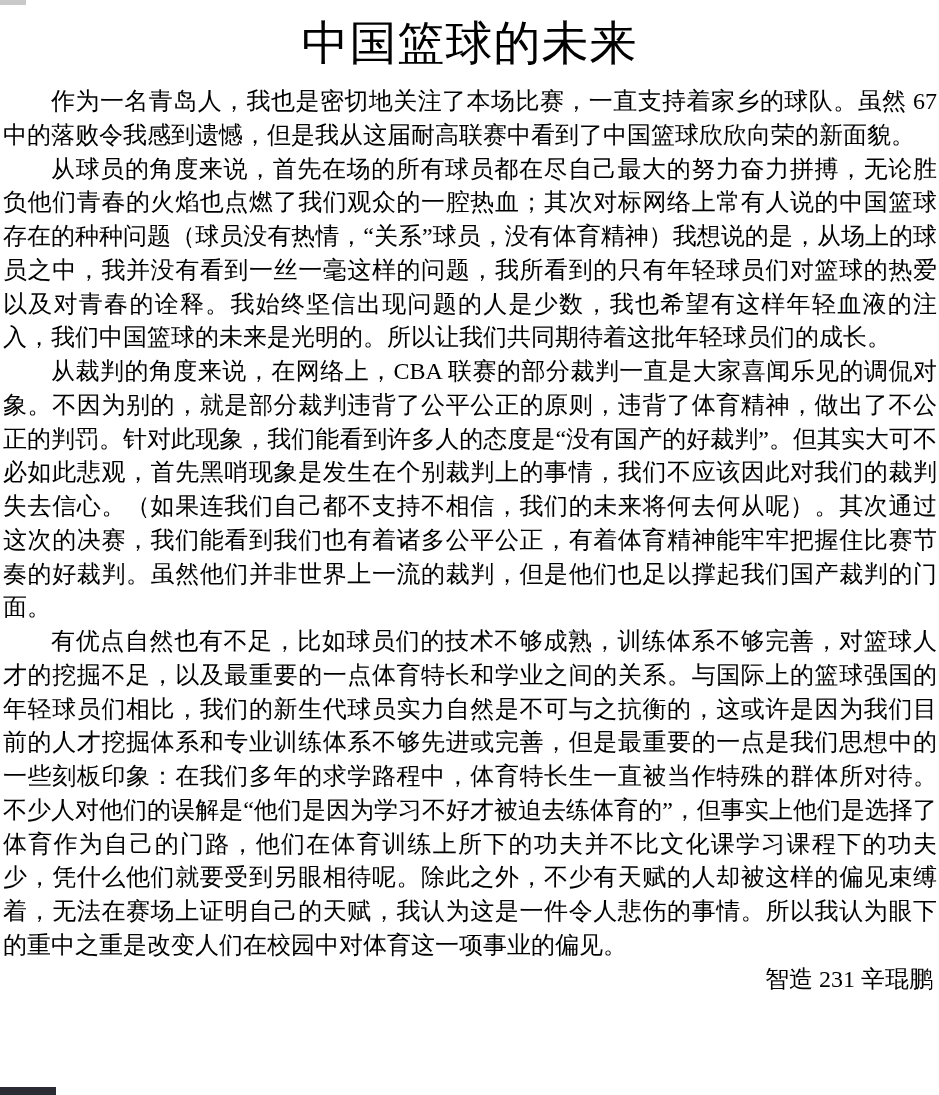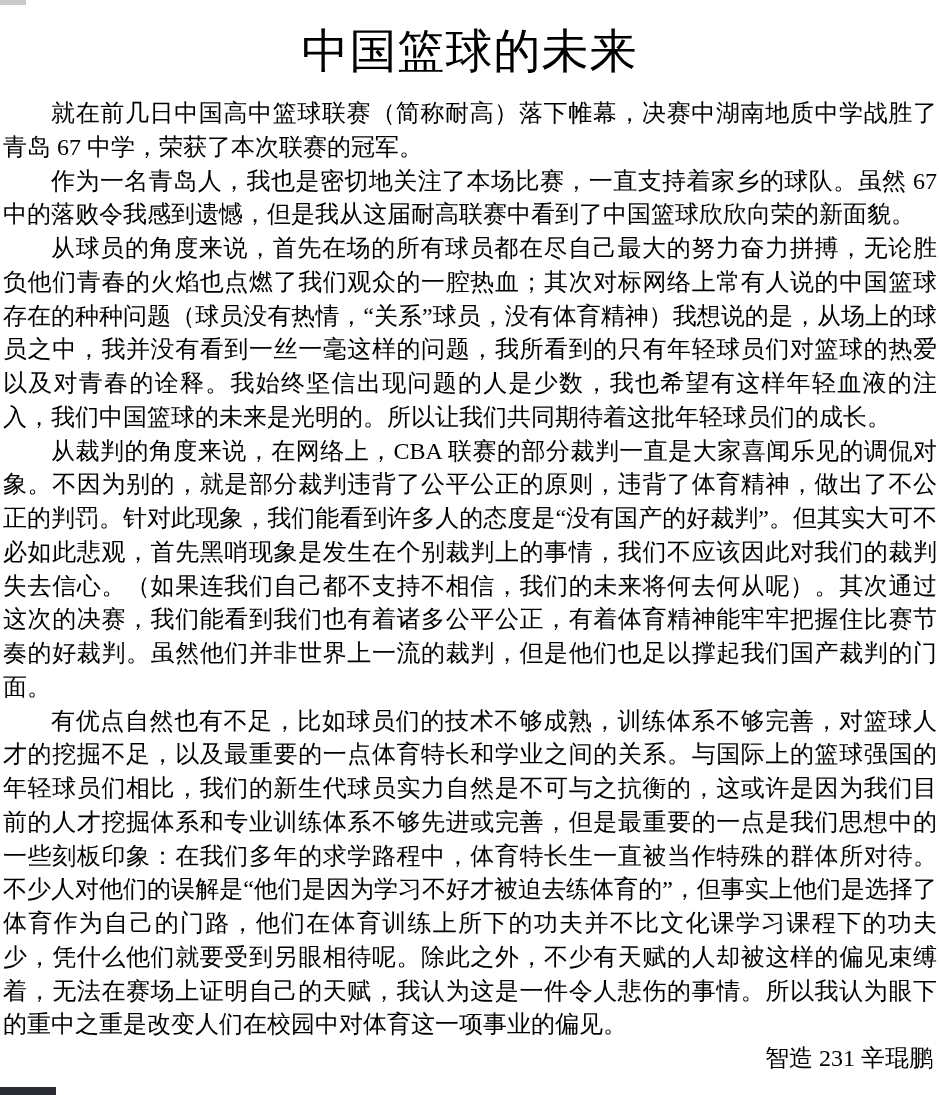--- a/index.html
+++ b/index.html
@@ -10,21 +10,21 @@
   .page {
     position: relative;
     width: 939px;
     height: 1095px;
     background: #ffffff;
     color: #000000;
     overflow: hidden;
     font-family: "Liberation Serif", serif;
   }
   .doc-title {
-    margin: 12px;
+    margin: 4px;
     padding-top: 9px;
     height: 64px;
     text-align: center;
     font-size: 47px;
     line-height: 60px;
     font-weight: normal;
     font-family: "Liberation Sans", sans-serif;
     letter-spacing: 1px;
   }
   .doc-body {
@@ -69,21 +69,20 @@
 </head>
 <body>
 
 <div class="page">
 
   <div class="artifact-top-left"></div>
 
   <h1 class="doc-title">中国篮球的未来</h1>
 
   <div class="doc-body">
-    <p>就在前几日中国高中篮球联赛（简称耐高）落下帷幕，决赛中湖南地质中学战胜了青岛 67 中学，荣获了本次联赛的冠军。</p>
     <p>作为一名青岛人，我也是密切地关注了本场比赛，一直支持着家乡的球队。虽然 67 中的落败令我感到遗憾，但是我从这届耐高联赛中看到了中国篮球欣欣向荣的新面貌。</p>
     <p>从球员的角度来说，首先在场的所有球员都在尽自己最大的努力奋力拼搏，无论胜负他们青春的火焰也点燃了我们观众的一腔热血；其次对标网络上常有人说的中国篮球存在的种种问题（球员没有热情，“关系”球员，没有体育精神）我想说的是，从场上的球员之中，我并没有看到一丝一毫这样的问题，我所看到的只有年轻球员们对篮球的热爱以及对青春的诠释。我始终坚信出现问题的人是少数，我也希望有这样年轻血液的注入，我们中国篮球的未来是光明的。所以让我们共同期待着这批年轻球员们的成长。</p>
     <p>从裁判的角度来说，在网络上，CBA 联赛的部分裁判一直是大家喜闻乐见的调侃对象。不因为别的，就是部分裁判违背了公平公正的原则，违背了体育精神，做出了不公正的判罚。针对此现象，我们能看到许多人的态度是“没有国产的好裁判”。但其实大可不必如此悲观，首先黑哨现象是发生在个别裁判上的事情，我们不应该因此对我们的裁判失去信心。（如果连我们自己都不支持不相信，我们的未来将何去何从呢）。其次通过这次的决赛，我们能看到我们也有着诸多公平公正，有着体育精神能牢牢把握住比赛节奏的好裁判。虽然他们并非世界上一流的裁判，但是他们也足以撑起我们国产裁判的门面。</p>
     <p>有优点自然也有不足，比如球员们的技术不够成熟，训练体系不够完善，对篮球人才的挖掘不足，以及最重要的一点体育特长和学业之间的关系。与国际上的篮球强国的年轻球员们相比，我们的新生代球员实力自然是不可与之抗衡的，这或许是因为我们目前的人才挖掘体系和专业训练体系不够先进或完善，但是最重要的一点是我们思想中的一些刻板印象：在我们多年的求学路程中，体育特长生一直被当作特殊的群体所对待。不少人对他们的误解是“他们是因为学习不好才被迫去练体育的”，但事实上他们是选择了体育作为自己的门路，他们在体育训练上所下的功夫并不比文化课学习课程下的功夫少，凭什么他们就要受到另眼相待呢。除此之外，不少有天赋的人却被这样的偏见束缚着，无法在赛场上证明自己的天赋，我认为这是一件令人悲伤的事情。所以我认为眼下的重中之重是改变人们在校园中对体育这一项事业的偏见。</p>
     <p class="signature">智造 231 辛琨鹏</p>
   </div>
 
   <div class="artifact-bottom-left"></div>
 
 </div>

